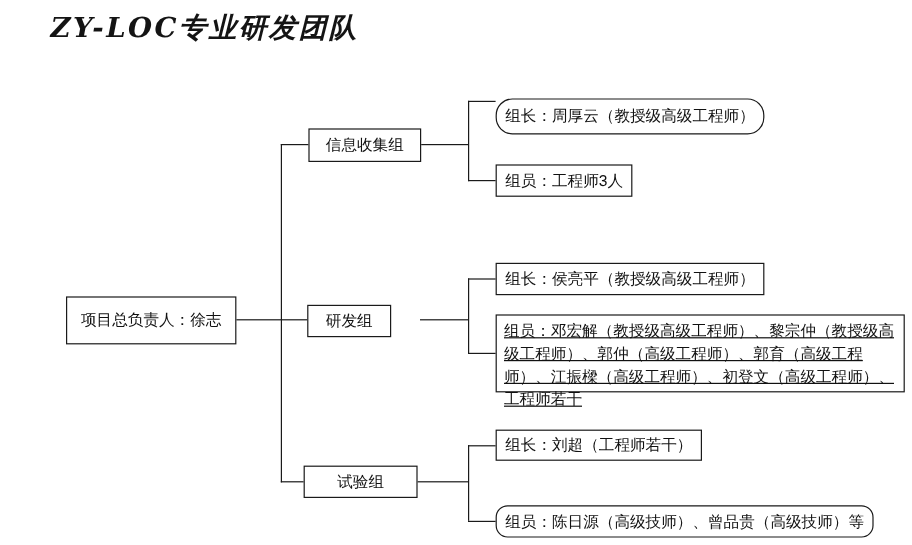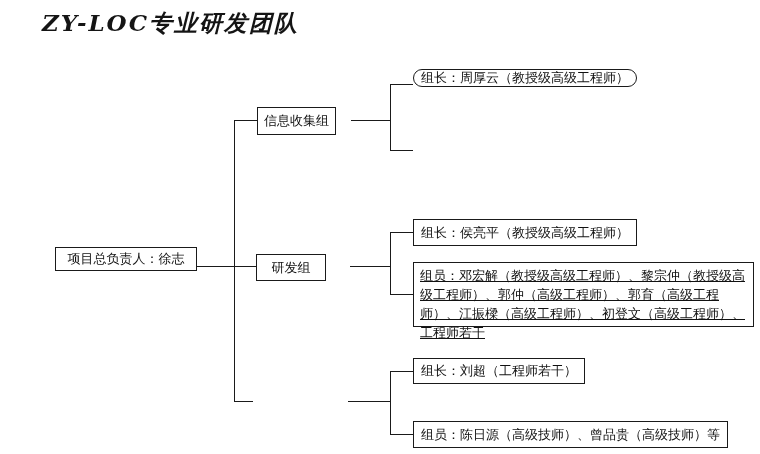--- a/index.html
+++ b/index.html
@@ -56,32 +56,34 @@
   .h-line { height: 1px; }
   .v-line { width: 1px; }
 </style>
 </head>
 <body>
 
 <div id="canvas">
 
   <div class="chart-title">ZY-LOC专业研发团队</div>
 
-  <div class="node center" style="left:55px; top:247px; width:142px; height:24px;">项目总负责人：徐志</div>
+  <div class="node center" style="left:55px; top:247px; width:142px; height:40px;">项目总负责人：徐志</div>
 
-  <div class="node center" style="left:257px; top:107px; width:79px; height:28px;">信息收集组</div>
+  <div class="node center" style="left:257px; top:107px; width:94px; height:28px;">信息收集组</div>
   <div class="node center" style="left:256px; top:254px; width:70px; height:27px;">研发组</div>
+  <div class="node center" style="left:253px; top:388px; width:95px; height:27px;">试验组</div>
 
-  <div class="node leaf" style="left:413px; top:69px; height:18px;border-radius:14px;">组长：周厚云（教授级高级工程师）</div>
+  <div class="node leaf" style="left:413px; top:82px; height:30px;border-radius:14px;">组长：周厚云（教授级高级工程师）</div>
+  <div class="node leaf" style="left:413px; top:137px; height:27px;">组员：工程师3人</div>
 
   <div class="node leaf" style="left:413px; top:219px; height:27px;text-align:center;">组长：侯亮平（教授级高级工程师）</div>
   <div class="node multiline" style="left:413px; top:262px; width:341px; height:65px;">组员：邓宏解（教授级高级工程师）、黎宗仲（教授级高级工程师）、郭仲（高级工程师）、郭育（高级工程师）、江振樑（高级工程师）、初登文（高级工程师）、工程师若干</div>
 
   <div class="node leaf" style="left:413px; top:358px; height:26px;">组长：刘超（工程师若干）</div>
-  <div class="node leaf" style="left:413px; top:421px; height:27px;">组员：陈日源（高级技师）、曾品贵（高级技师）等</div>
+  <div class="node leaf" style="left:413px; top:421px; height:27px;border-radius:10px;">组员：陈日源（高级技师）、曾品贵（高级技师）等</div>
 
   <div class="h-line" style="left:197px; top:266px; width:59px;"></div>
   <div class="v-line" style="left:234px; top:120px; height:282px;"></div>
   <div class="h-line" style="left:234px; top:120px; width:23px;"></div>
   <div class="h-line" style="left:234px; top:401px; width:19px;"></div>
 
   <div class="h-line" style="left:351px; top:120px; width:39px;"></div>
   <div class="v-line" style="left:390px; top:84px; height:67px;"></div>
   <div class="h-line" style="left:390px; top:84px; width:23px;"></div>
   <div class="h-line" style="left:390px; top:150px; width:23px;"></div>

